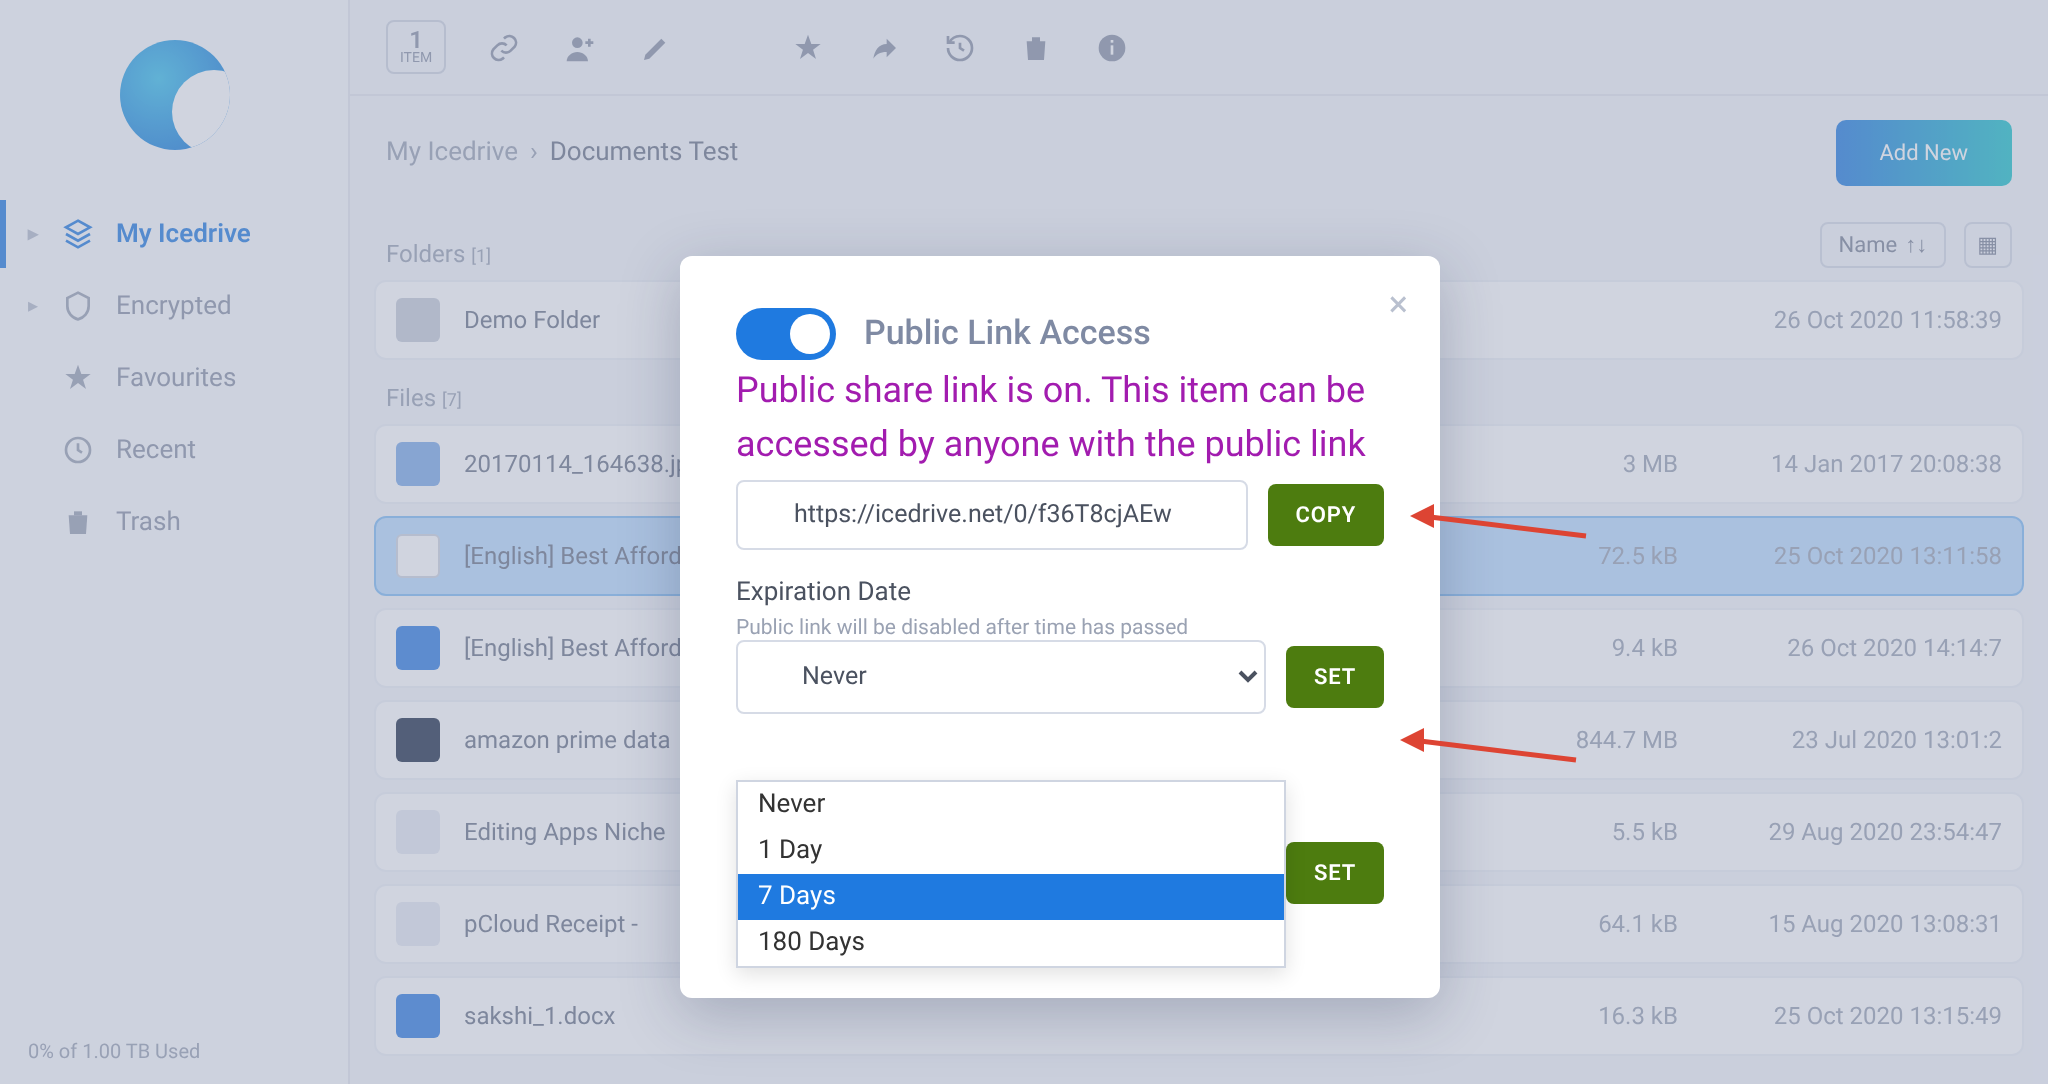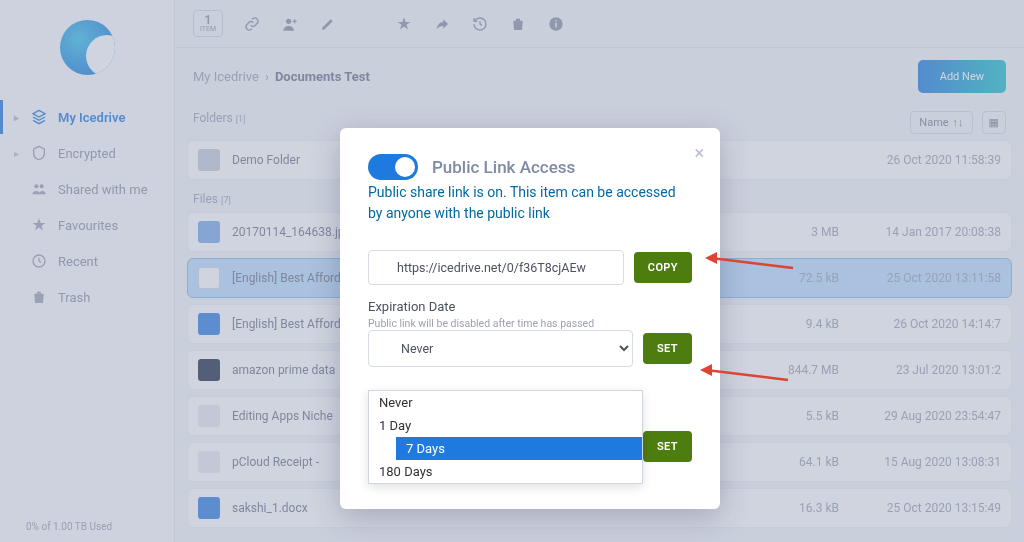--- a/index.html
+++ b/index.html
@@ -9,31 +9,31 @@
   .sidebar{width:175px;background:#fafbfd;border-right:1px solid #e5e8ef;display:flex;flex-direction:column;}
   .logo-wrap{display:flex;justify-content:center;padding:20px 0 25px;}
   .logo{width:55px;height:55px;border-radius:50%;background:radial-gradient(circle at 35% 35%,#35c0ed,#0d6ad6);position:relative;overflow:hidden;}
   .logo::after{content:"";position:absolute;width:42px;height:42px;background:#fff;border-radius:50%;top:15px;left:26px;}
   .nav{display:flex;flex-direction:column;gap:2px;font-size:13px;color:#8a93a6;}
   .nav-item{display:flex;align-items:center;gap:10px;padding:8px 14px;cursor:pointer;position:relative;}
   .nav-item.active{color:#1f7ae0;font-weight:600;}
   .nav-item.active::before{content:"";position:absolute;left:0;top:0;bottom:0;width:3px;background:#1f7ae0;}
   .chevron{width:6px;color:#b5bccb;font-size:10px;}
   .nav-ico{width:18px;height:18px;display:inline-flex;align-items:center;justify-content:center;color:inherit;}
-  .storage{margin-top:auto;padding:10px 26px;font-size:10px;color:#9aa2b3;}
+  .storage{margin-top:auto;padding:10px 14px;font-size:10px;color:#9aa2b3;}
   
   .main{flex:1;display:flex;flex-direction:column;}
   .toolbar{display:flex;align-items:center;gap:20px;padding:10px 18px;border-bottom:1px solid #e5e8ef;color:#8a93a6;}
   .toolbar .item-badge{border:1px solid #cfd5e1;border-radius:4px;padding:3px 6px;font-size:10px;text-align:center;line-height:1;}
   .toolbar .tico{width:18px;height:18px;display:inline-flex;align-items:center;justify-content:center;cursor:pointer;}
   .crumbs-row{display:flex;align-items:center;justify-content:space-between;padding:12px 18px;}
   .crumbs{font-size:13px;color:#9aa2b3;display:flex;gap:6px;align-items:center;}
-  .crumbs .cur{color:#6b7487;font-weight:700;}
+  .crumbs .cur{color:#6b7487;font-weight:400;}
   .add-btn{background:linear-gradient(90deg,#1f7ae0,#19c3c9);color:#fff;border:none;border-radius:5px;padding:10px 22px;font-size:11px;font-weight:400;cursor:pointer;}
-  .section-label{font-size:12px;color:#9aa2b3;padding:6px 18px;display:flex;justify-content:space-between;align-items:flex-start;}
+  .section-label{font-size:12px;color:#9aa2b3;padding:6px 18px;display:flex;justify-content:space-between;align-items:flex-end;}
   .sort-chip{border:1px solid #d6dbe6;border-radius:4px;padding:4px 8px;font-size:11px;color:#7b8396;display:inline-flex;align-items:center;gap:4px;}
   .view-chip{border:1px solid #d6dbe6;border-radius:4px;padding:4px 6px;font-size:11px;color:#7b8396;margin-left:6px;}
   .list{padding:0 12px;}
   .row{display:flex;align-items:center;gap:12px;padding:8px 10px;border:1px solid #edf0f6;border-radius:6px;margin-bottom:6px;font-size:12px;color:#6b7487;background:#fff;}
   .row.sel{background:#baddff;border-color:#7fbcf5;}
   .row .name{flex:1;white-space:nowrap;overflow:hidden;text-overflow:ellipsis;}
   .row .size{width:70px;text-align:right;color:#9aa2b3;}
   .row .date{width:150px;text-align:right;color:#9aa2b3;}
   .fico{width:22px;height:22px;border-radius:3px;display:inline-flex;align-items:center;justify-content:center;font-size:12px;color:#fff;}
   .fico.folder{background:#c6ccd8;}
@@ -44,29 +44,29 @@
   .fico.sheet{background:#e6eaf2;}
   .fico.pdf{background:#e6eaf2;}
   
   .overlay{position:absolute;inset:0;background:rgba(150,160,185,0.45);}
   .modal{position:absolute;left:340px;top:128px;width:380px;background:#fff;border-radius:6px;box-shadow:0 8px 30px rgba(30,45,80,.25);padding:26px 28px 24px;}
   .modal .close{position:absolute;top:14px;right:16px;color:#b9c0cf;font-size:18px;cursor:pointer;}
   .modal-head{display:flex;align-items:center;gap:14px;margin-bottom:2px;}
   .toggle{width:50px;height:26px;border-radius:13px;background:#1f7ae0;position:relative;cursor:pointer;}
   .toggle::after{content:"";position:absolute;width:20px;height:20px;border-radius:50%;background:#fff;top:3px;left:27px;}
   .modal-title{font-size:17px;color:#7f8aa3;font-weight:500;}
-  .modal-desc{font-size:14px;color:#0369a1;line-height:1.5;margin-bottom:26px;}
+  .modal-desc{font-size:18px;color:#a21caf;line-height:1.5;margin-bottom:4px;}
   .input-row{display:flex;gap:10px;align-items:center;margin-bottom:8px;}
   .input-row input,.input-row select{flex:1;border:1px solid #d6dbe6;border-radius:4px;padding:9px 28px;font-size:12.5px;color:#4b5260;background:#fff;}
   .btn-sm{background:#4d7c0f;color:#fff;border:none;border-radius:4px;padding:9px 14px;font-size:11px;font-weight:600;cursor:pointer;letter-spacing:.4px;}
   .sub-label{font-size:13px;color:#4b5260;margin-top:14px;}
   .hint{font-size:10.5px;color:#9aa2b3;margin-top:3px;margin-bottom:0;}
   .dropdown{position:absolute;left:28px;top:262px;width:275px;background:#fff;border:1px solid #cfd5e1;box-shadow:0 3px 10px rgba(0,0,0,.12);font-size:13px;}
   .dropdown .opt{padding:4px 10px;cursor:pointer;color:#333;}
-  .dropdown .opt.sel{background:#1f7ae0;color:#fff;margin-left:27px;}
+  .dropdown .opt.sel{background:#1f7ae0;color:#fff;}
   
   .arrow{position:absolute;pointer-events:none;}
 </style>
 </head>
 <body>
 
 <div class="app">
 
   <aside class="sidebar">
     <div class="logo-wrap">
@@ -85,32 +85,20 @@
         <span>My Icedrive</span>
       </div>
       <div class="nav-item">
         <span class="chevron">▸</span>
         <span class="nav-ico">
           <svg width="16" height="16" viewBox="0 0 24 24" fill="none" stroke="#9aa2b3" stroke-width="2">
               <path d="M12 2l8 4v6c0 5-3.5 9-8 10-4.5-1-8-5-8-10V6l8-4z"></path>
             </svg>
         </span>
         <span>Encrypted</span>
-      </div>
-      <div class="nav-item">
-        <span class="chevron" style="visibility:hidden">▸</span>
-        <span class="nav-ico">
-          <svg width="16" height="16" viewBox="0 0 24 24" fill="#9aa2b3">
-              <circle cx="8" cy="8" r="3"></circle>
-              <circle cx="16" cy="8" r="3"></circle>
-              <path d="M2 20c0-3 3-5 6-5s6 2 6 5"></path>
-              <path d="M12 20c0-3 2-5 5-5s5 2 5 5"></path>
-            </svg>
-        </span>
-        <span>Shared with me</span>
       </div>
       <div class="nav-item">
         <span class="chevron" style="visibility:hidden">▸</span>
         <span class="nav-ico">
           <svg width="16" height="16" viewBox="0 0 24 24" fill="#9aa2b3">
               <path d="M12 2l2.5 7h7l-5.7 4.3 2.2 7-6-4.5-6 4.5 2.2-7L2.5 9h7z"></path>
             </svg>
         </span>
         <span>Favourites</span>
       </div>

